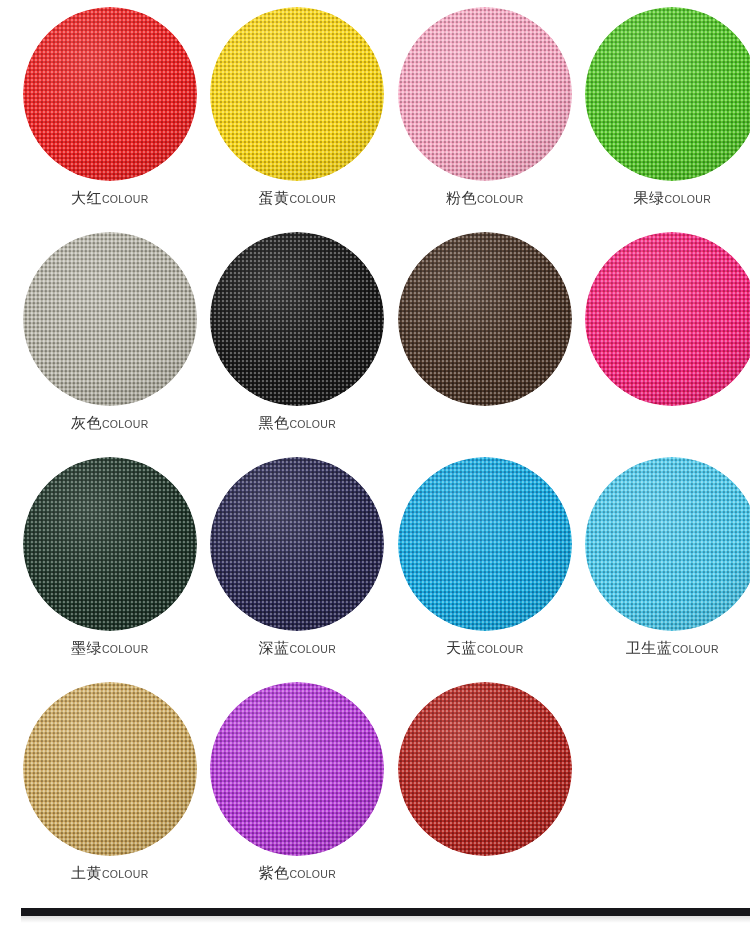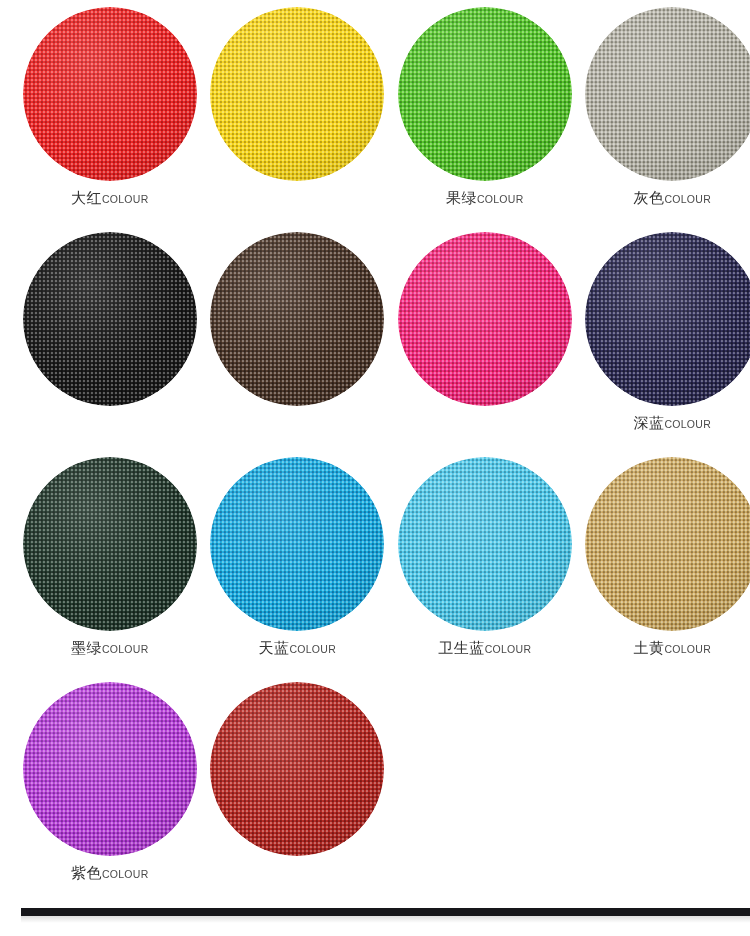--- a/index.html
+++ b/index.html
@@ -179,20 +179,32 @@
       </div>
       <div class="swatch-cell">
         <div class="swatch-disc-wrap">
           <div class="swatch-disc">
             <div class="disc-base" style="background: rgb(246, 212, 27);"></div>
             <div class="disc-weave"></div>
             <div class="disc-knots"></div>
             <div class="disc-shade"></div>
           </div>
         </div>
+        <div class="swatch-caption"><span class="caption-cn">蛋黄</span><span class="caption-en">COLOUR</span></div>
+      </div>
+      <div class="swatch-cell">
+        <div class="swatch-disc-wrap">
+          <div class="swatch-disc">
+            <div class="disc-base" style="background: rgb(244, 168, 194);"></div>
+            <div class="disc-weave"></div>
+            <div class="disc-knots"></div>
+            <div class="disc-shade"></div>
+          </div>
+        </div>
+        <div class="swatch-caption"><span class="caption-cn">粉色</span><span class="caption-en">COLOUR</span></div>
       </div>
       <div class="swatch-cell">
         <div class="swatch-disc-wrap">
           <div class="swatch-disc">
             <div class="disc-base" style="background: rgb(85, 196, 43);"></div>
             <div class="disc-weave"></div>
             <div class="disc-knots"></div>
             <div class="disc-shade"></div>
           </div>
         </div>
@@ -211,20 +223,21 @@
       </div>
       <div class="swatch-cell">
         <div class="swatch-disc-wrap">
           <div class="swatch-disc">
             <div class="disc-base" style="background: rgb(26, 26, 26);"></div>
             <div class="disc-weave"></div>
             <div class="disc-knots"></div>
             <div class="disc-shade"></div>
           </div>
         </div>
+        <div class="swatch-caption"><span class="caption-cn">黑色</span><span class="caption-en">COLOUR</span></div>
       </div>
       <div class="swatch-cell">
         <div class="swatch-disc-wrap">
           <div class="swatch-disc">
             <div class="disc-base" style="background: rgb(74, 53, 40);"></div>
             <div class="disc-weave"></div>
             <div class="disc-knots"></div>
             <div class="disc-shade"></div>
           </div>
         </div>
@@ -235,38 +248,38 @@
             <div class="disc-base" style="background: rgb(242, 41, 124);"></div>
             <div class="disc-weave"></div>
             <div class="disc-knots"></div>
             <div class="disc-shade"></div>
           </div>
         </div>
       </div>
       <div class="swatch-cell">
         <div class="swatch-disc-wrap">
           <div class="swatch-disc">
+            <div class="disc-base" style="background: rgb(34, 56, 44);"></div>
+            <div class="disc-weave"></div>
+            <div class="disc-knots"></div>
+            <div class="disc-shade"></div>
+          </div>
+        </div>
+        <div class="swatch-caption"><span class="caption-cn">墨绿</span><span class="caption-en">COLOUR</span></div>
+      </div>
+      <div class="swatch-cell">
+        <div class="swatch-disc-wrap">
+          <div class="swatch-disc">
             <div class="disc-base" style="background: rgb(44, 42, 82);"></div>
             <div class="disc-weave"></div>
             <div class="disc-knots"></div>
             <div class="disc-shade"></div>
           </div>
         </div>
         <div class="swatch-caption"><span class="caption-cn">深蓝</span><span class="caption-en">COLOUR</span></div>
-      </div>
-      <div class="swatch-cell">
-        <div class="swatch-disc-wrap">
-          <div class="swatch-disc">
-            <div class="disc-base" style="background: rgb(34, 56, 44);"></div>
-            <div class="disc-weave"></div>
-            <div class="disc-knots"></div>
-            <div class="disc-shade"></div>
-          </div>
-        </div>
-        <div class="swatch-caption"><span class="caption-cn">墨绿</span><span class="caption-en">COLOUR</span></div>
       </div>
       <div class="swatch-cell">
         <div class="swatch-disc-wrap">
           <div class="swatch-disc">
             <div class="disc-base" style="background: rgb(25, 168, 222);"></div>
             <div class="disc-weave"></div>
             <div class="disc-knots"></div>
             <div class="disc-shade"></div>
           </div>
         </div>

